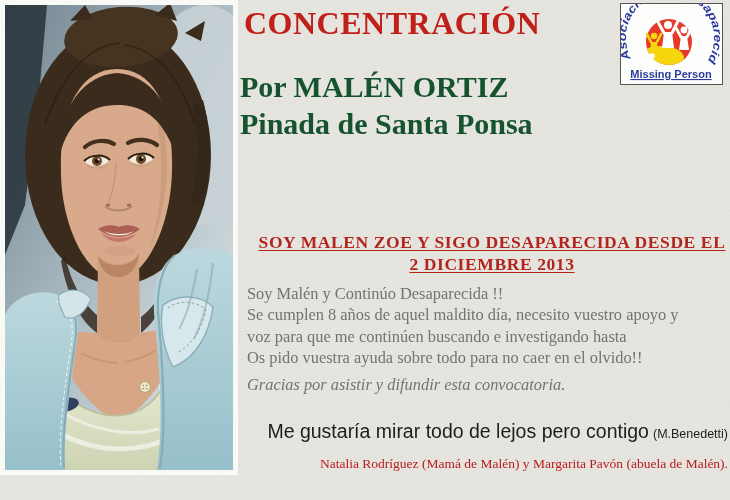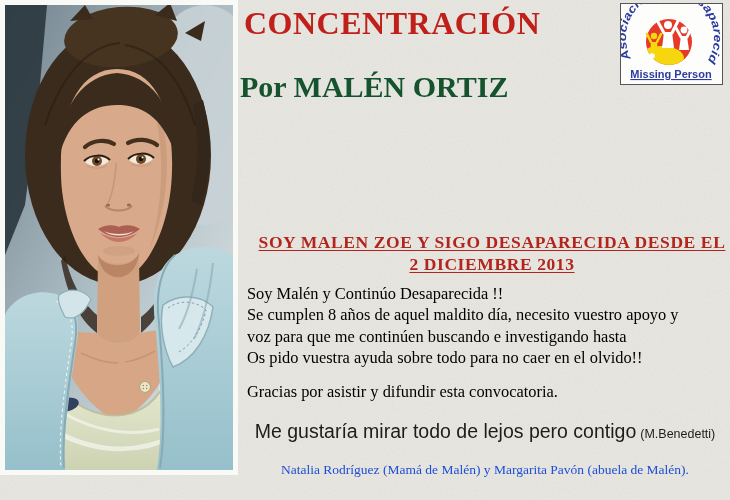--- a/index.html
+++ b/index.html
@@ -31,33 +31,33 @@
     font-family:"Liberation Serif", serif;
   }
   .alert {
     position:absolute; left:250px; top:232px; width:484px; z-index:1;
     text-align:center; color:#b3241c;
     font-weight:bold; font-size:17.5px; line-height:21.5px; letter-spacing:0.6px;
   }
   .alert .alert-line { text-decoration:underline; text-underline-offset:2px; }
   .body-block {
     position:absolute; left:247px; top:283px; z-index:1;
-    color:#000000; font-size:16.4px; line-height:21.4px; white-space:nowrap;
-  }
-  .thanks { margin-top:12px; }
+    color:#737373; font-size:16.4px; line-height:21.4px; white-space:nowrap;
+  }
+  .thanks { margin-top:5px;font-style:italic; }
   .quote-block {
     position:absolute; left:242px; top:420px; width:486px; z-index:1;
-    text-align:center; color:#1d1d1d;
+    text-align:right; color:#1d1d1d;
     font-family:"Liberation Sans", sans-serif;
   }
   .quote-main { font-size:19.5px; }
   .quote-attr { font-size:12.5px; margin-left:4px; }
   .credit {
     font-family:"Liberation Serif", serif;
-    font-size:13.5px; line-height:17px; margin-top:18px; color:#1d4ed8;
+    font-size:13.5px; line-height:17px; margin-top:12px; color:#b91c1c;
   }
   .logo-arc-text { font-family:"Liberation Sans", sans-serif; font-size:11.5px; font-weight:bold; font-style:italic; fill:#2b3b9e; }
   .logo-caption  { font-family:"Liberation Sans", sans-serif; font-size:11px;  font-weight:bold; fill:#2b3b9e; text-decoration:underline; }
 </style>
 </head>
 <body>
 
 <div class="page">
 
   <svg class="noise" width="730" height="500" aria-hidden="true">
@@ -205,20 +205,21 @@
       </g>
       <text class="logo-arc-text">
         <textPath href="#arcPath" xlink:href="#arcPath" startOffset="2" textLength="200" lengthAdjust="spacingAndGlyphs">Asociación sosdesaparecidos</textPath>
       </text>
       <text x="50" y="74" text-anchor="middle" class="logo-caption">Missing Person</text>
     </svg>
   </div>
 
   <div class="event">
     <div>Por MALÉN ORTIZ</div>
+    <div>Pinada de Santa Ponsa</div>
   </div>
 
   <div class="alert">
     <span class="alert-line">SOY MALEN ZOE Y SIGO DESAPARECIDA DESDE EL</span><br>
     <span class="alert-line">2 DICIEMBRE 2013</span>
   </div>
 
   <div class="body-block">
     <div class="bline">Soy Malén y Continúo Desaparecida !!</div>
     <div class="bline">Se cumplen 8 años de aquel maldito día, necesito vuestro apoyo y</div>

